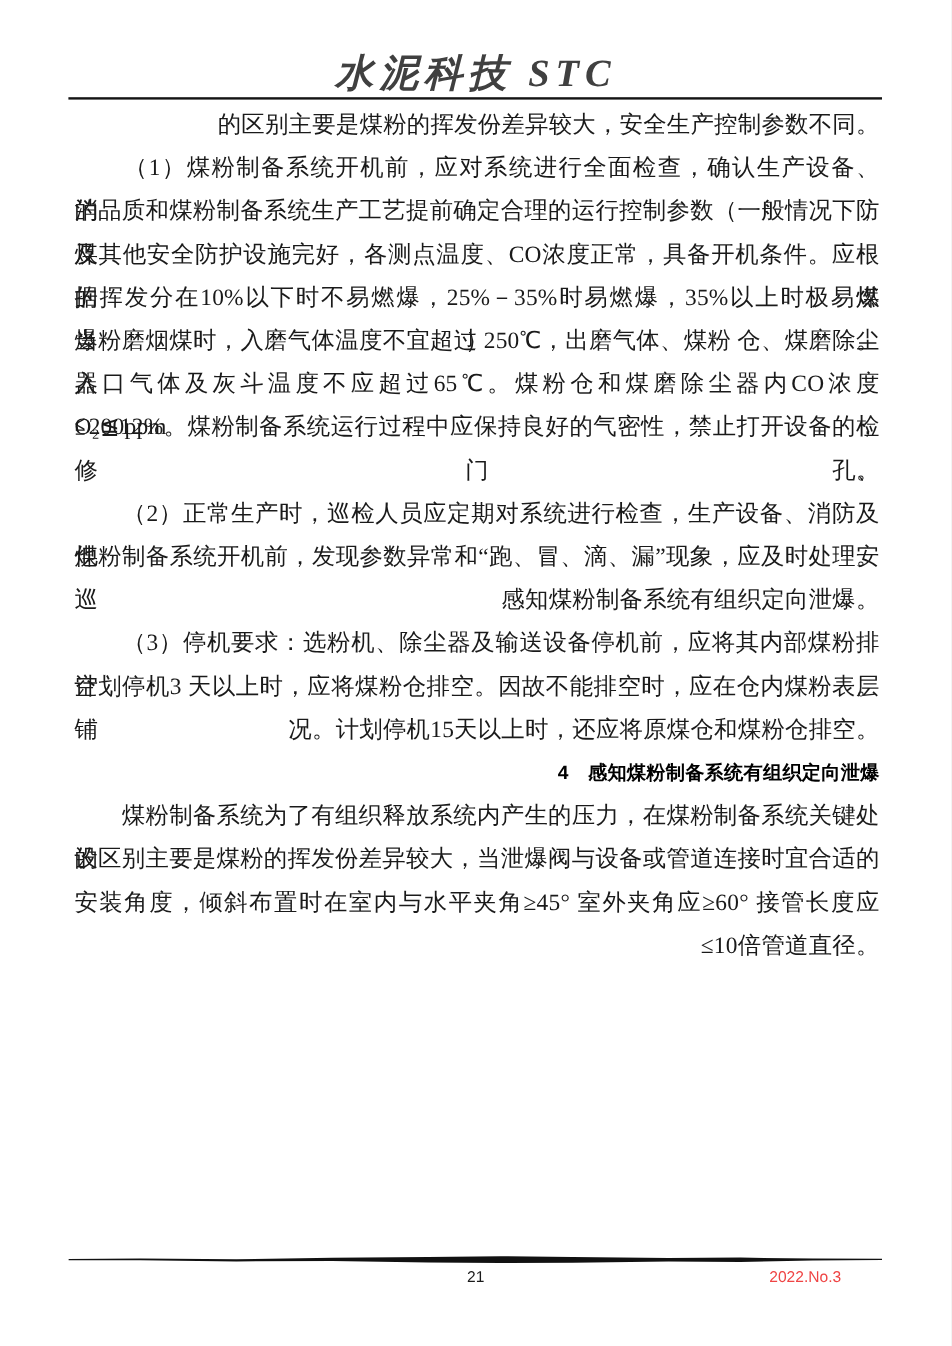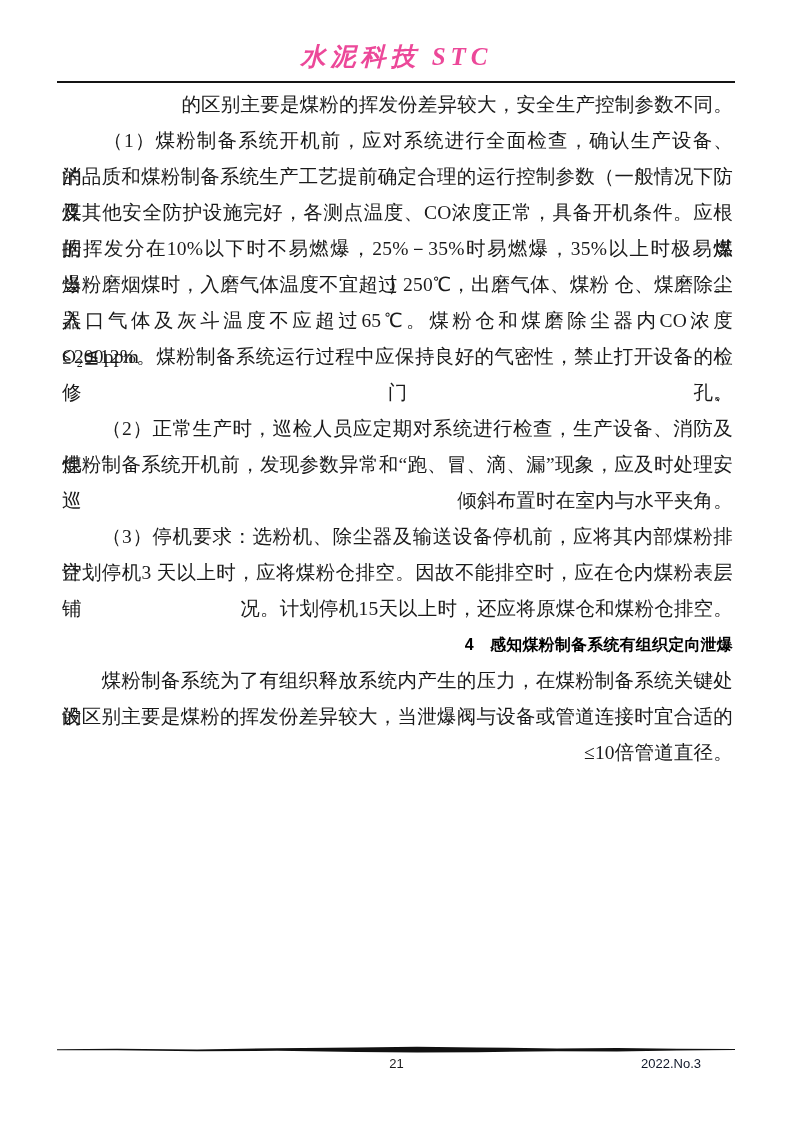--- a/index.html
+++ b/index.html
@@ -13,25 +13,25 @@
     color: #111111;
     overflow: hidden;
     margin: 0 auto;
   }
   .journal-title {
     position: absolute;
     top: 40px;
     left: 0;
     width: 100%;
     text-align: center;
-    font-size: 25px;
+    font-size: 32px;
     font-weight: bold;
     font-style: italic;
     letter-spacing: 5px;
-    color: #ec4899;
+    color: #404040;
   }
   .header-rule {
     position: absolute;
     top: 81px;
     left: 57px;
     width: 678px;
     height: 2px;
     background: #141414;
   }
   .doc-body {
@@ -77,21 +77,21 @@
     font-family: "Liberation Sans", sans-serif;
     font-size: 13px;
     color: #1a1a1a;
   }
   .issue-label {
     position: absolute;
     top: 1056px;
     right: 92px;
     font-family: "Liberation Sans", sans-serif;
     font-size: 13px;
-    color: #0f172a;
+    color: #ef4444;
   }
 </style>
 </head>
 <body>
 
 <div class="page">
 
   <div class="journal-title">水泥科技 STC</div>
 
   <div class="header-rule"></div>
@@ -101,27 +101,28 @@
       <div class="line j">　　（1）煤粉制备系统开机前，应对系统进行全面检查，确认生产设备、　消防</div>
       <div class="line j">的品质和煤粉制备系统生产工艺提前确定合理的运行控制参数（一般情况下，煤</div>
       <div class="line j">及其他安全防护设施完好，各测点温度、CO浓度正常，具备开机条件。应根据煤</div>
       <div class="line j">的挥发分在10%以下时不易燃爆，25%－35%时易燃爆，35%以上时极易燃爆）。</div>
       <div class="line j">当粉磨烟煤时，入磨气体温度不宜超过 250℃，出磨气体、煤粉 仓、煤磨除尘器</div>
       <div class="line j">入口气体及灰斗温度不应超过65℃。煤粉仓和煤磨除尘器内CO浓度≦200ppm，</div>
       <div class="line j">O₂≦12%。煤粉制备系统运行过程中应保持良好的气密性，禁止打开设备的检修门、</div>
       <div class="line">孔。</div>
       <div class="line j">　　（2）正常生产时，巡检人员应定期对系统进行检查，生产设备、消防及他安</div>
       <div class="line j">煤粉制备系统开机前，发现参数异常和“跑、冒、滴、漏”现象，应及时处理。巡</div>
-      <div class="line">倾斜布置时在室内与水平夹角。</div>
+      <div class="line">感知煤粉制备系统有组织定向泄爆。</div>
       <div class="line j">　　（3）停机要求：选粉机、除尘器及输送设备停机前，应将其内部煤粉排空。</div>
       <div class="line j">计划停机3 天以上时，应将煤粉仓排空。因故不能排空时，应在仓内煤粉表层铺</div>
       <div class="line">况。计划停机15天以上时，还应将原煤仓和煤粉仓排空。</div>
       <div class="line heading">4　感知煤粉制备系统有组织定向泄爆</div>
       <div class="line j">　　煤粉制备系统为了有组织释放系统内产生的压力，在煤粉制备系统关键处设</div>
       <div class="line j">的区别主要是煤粉的挥发份差异较大，当泄爆阀与设备或管道连接时宜合适的</div>
+      <div class="line j">安装角度，倾斜布置时在室内与水平夹角≥45° 室外夹角应≥60° 接管长度应</div>
       <div class="line">≤10倍管道直径。</div>
     </div>
 
   <div class="footer-rule">
     <svg width="678" height="8" viewBox="0 0 678 8" xmlns="http://www.w3.org/2000/svg">
       <polygon fill="#111111" points="
         0,3.2 60,2.8 140,3.4 220,2.2 300,1.4 360,0.8 420,1.4 500,2.4 560,2.0 620,2.8 678,3.0
         678,4.0 620,4.4 560,5.6 500,5.2 420,6.2 360,6.6 300,6.0 220,4.8 140,5.2 60,4.2 0,4.2"></polygon>
     </svg>
   </div>

